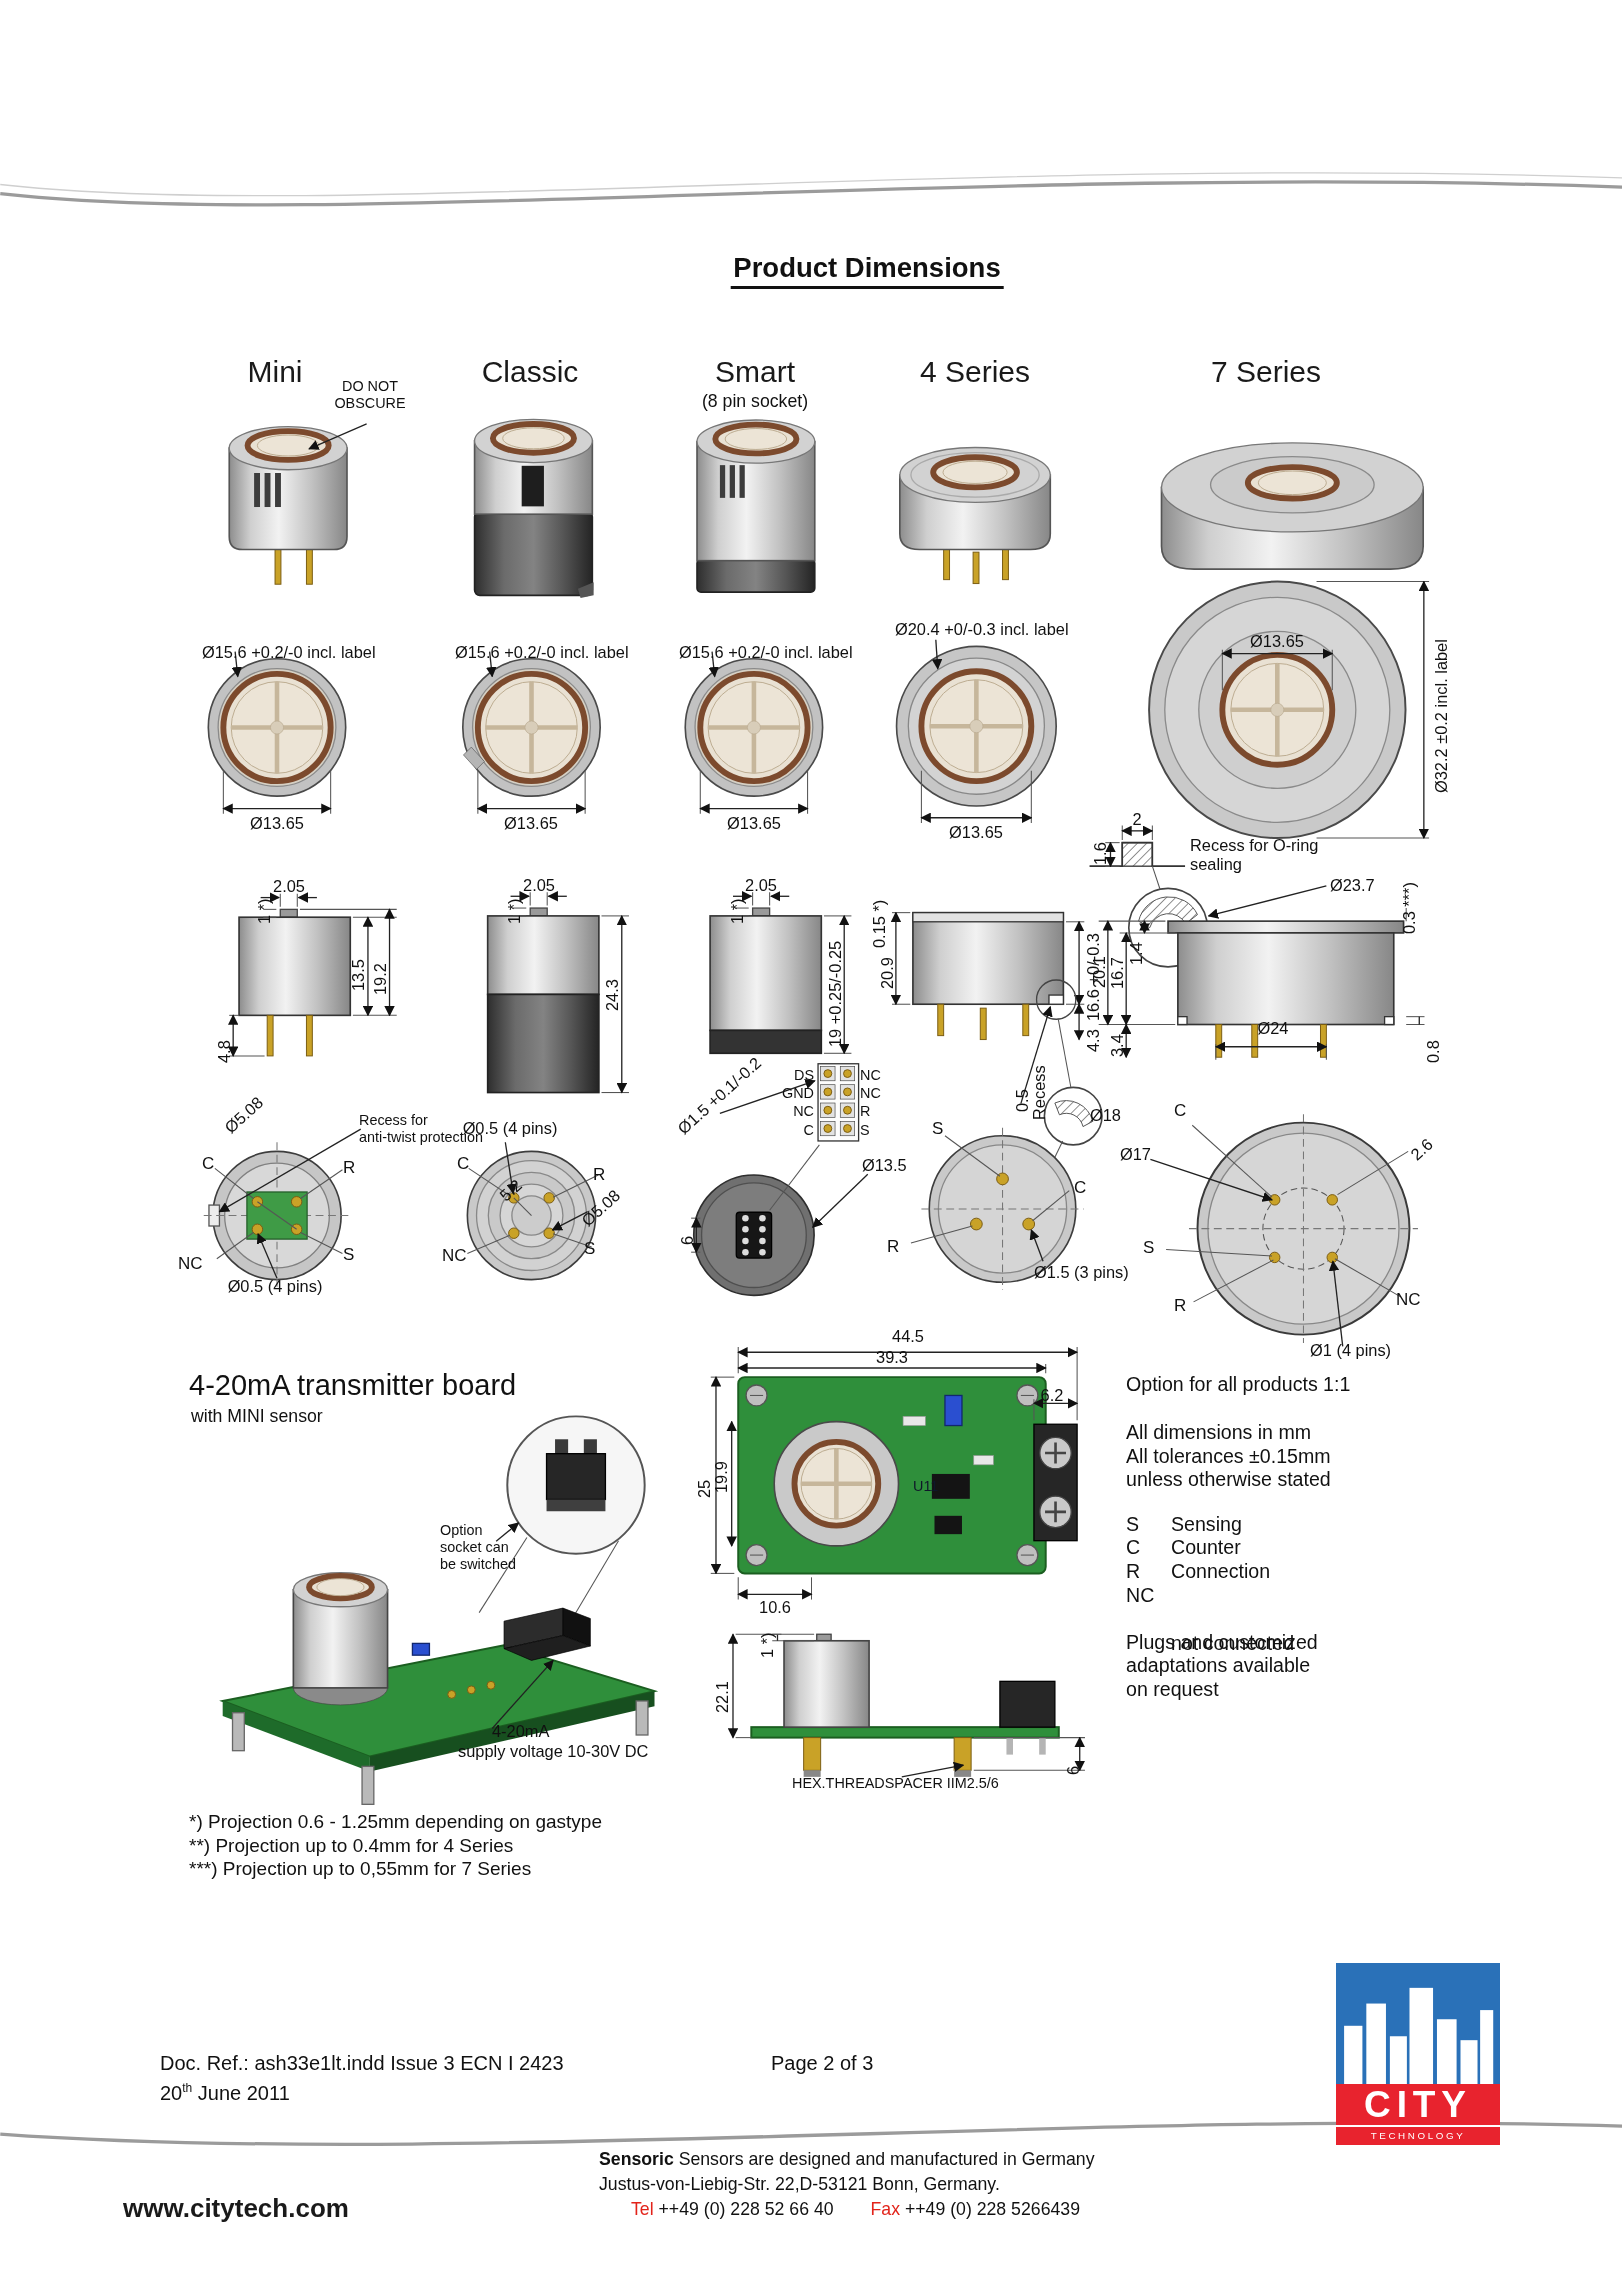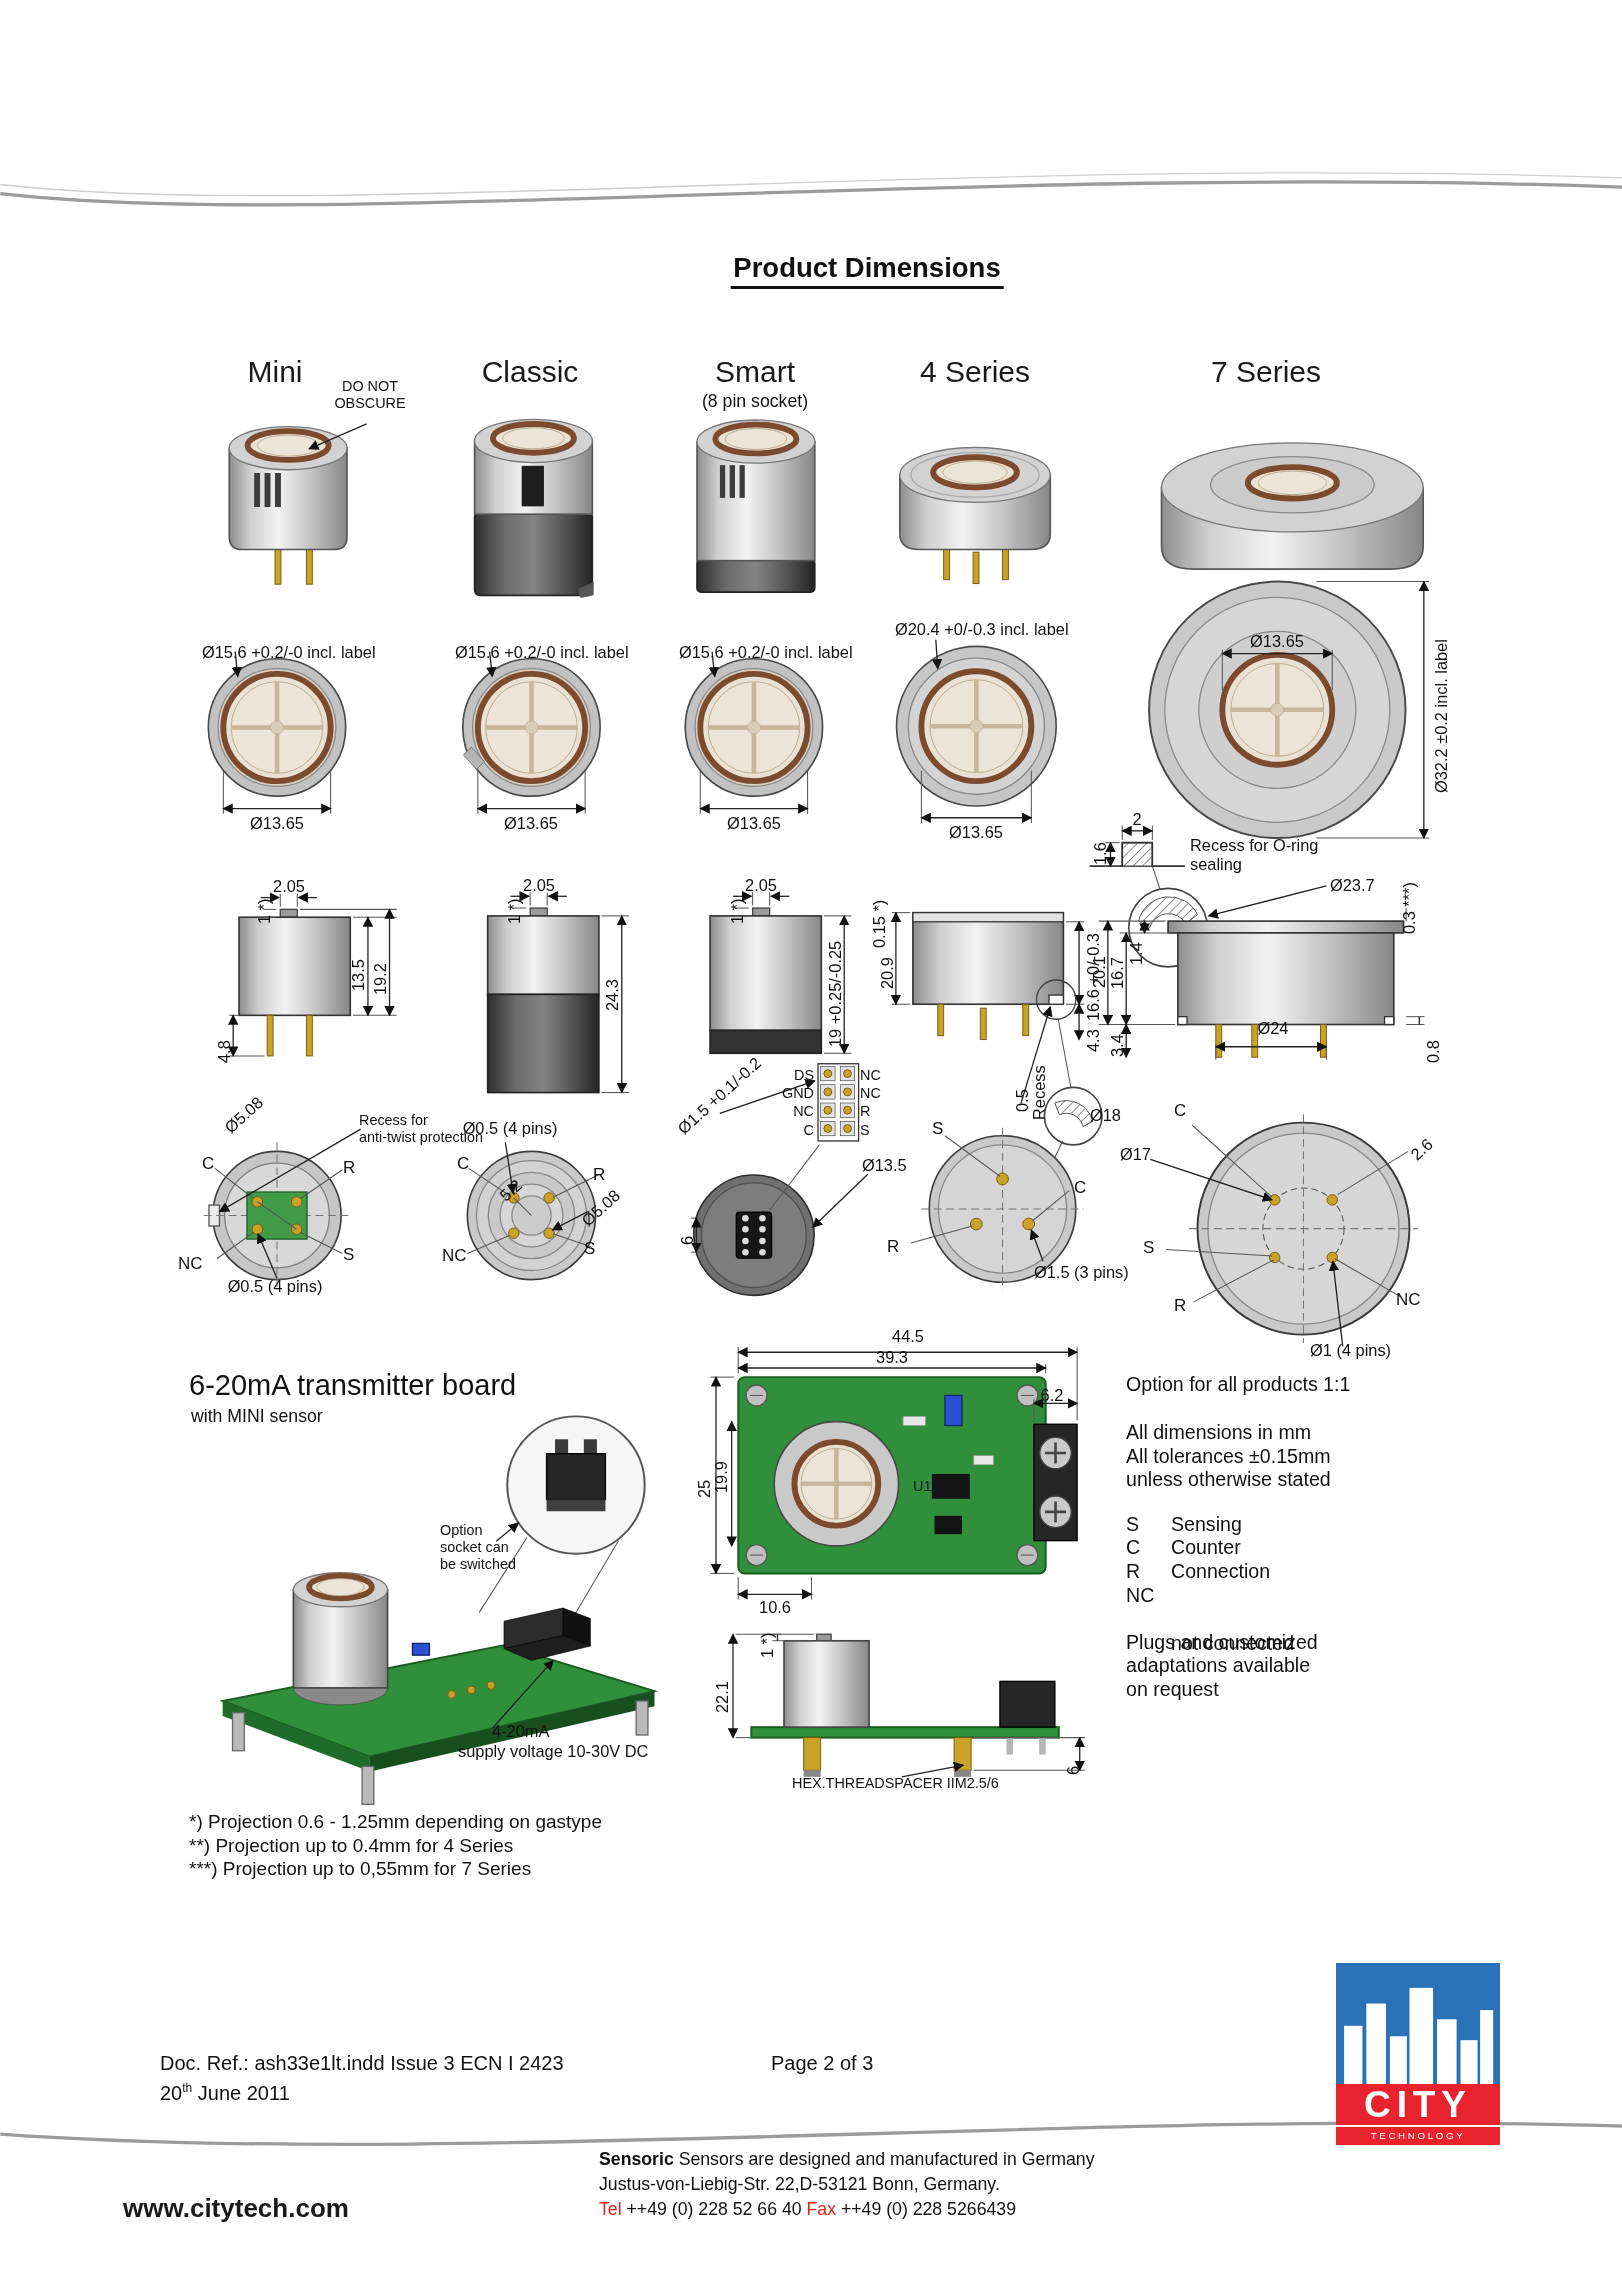--- a/index.html
+++ b/index.html
@@ -40,21 +40,21 @@
   .note{position:absolute;font-size:19.6px;}
   .imp{position:absolute;left:1126px;top:1721px;width:386px;font-size:19.6px;line-height:1.3;white-space:normal;}
   .logo{position:absolute;left:1336px;top:1963px;width:144px;}
   .logo-blue{width:164px;height:121px;background:#2a71b8;position:relative;}
   .logo-red{width:164px;height:41px;background:#e8232e;color:#fff;font-size:37px;font-weight:bold;
        text-align:center;letter-spacing:5.9px;line-height:41px;}
   .logo-strip{width:164px;height:17.7px;background:#e8232e;border-top:2px solid #fff;color:#fff;
        font-size:9.8px;text-align:center;letter-spacing:2.6px;line-height:17.7px;}
   .site{position:absolute;left:123px;top:2193px;font-size:26px;font-weight:bold;color:#1a1a1a;}
   .madeln{position:absolute;left:599px;font-size:17.7px;}
-  .red{color:#e2231a;}
+  .red{color:#e2231a;margin-left:32px;}
   sup{font-size:0.6em;}
 </style>
 </head>
 <body>
 
 <div class="page">
 
 
   <svg class="abs" width="1623" height="2295" viewBox="0 0 2480 3508" style="left:0;top:0">
     <defs>
@@ -617,21 +617,21 @@
   <div class="lbl md" style="left:1090px;top:1106px">Ø18</div>
   <div class="lbl md" style="left:1120px;top:1145px">Ø17</div>
 
   <div class="lbl" style="left:1174px;top:1101px">C</div>
   <div class="lbl md r45" style="left:1407px;top:1150px">2.6</div>
   <div class="lbl" style="left:1143px;top:1238px">S</div>
   <div class="lbl" style="left:1174px;top:1296px">R</div>
   <div class="lbl" style="left:1396px;top:1290px">NC</div>
   <div class="lbl md" style="left:1310px;top:1341px">Ø1 (4 pins)</div>
 
-  <div class="lbl" style="left:189px;top:1369px;font-size:29px">6-20mA transmitter board</div>
+  <div class="lbl" style="left:189px;top:1369px;font-size:29px">4-20mA transmitter board</div>
   <div class="lbl sub" style="left:191px;top:1406px">with MINI sensor</div>
   <div class="lbl sm" style="left:440px;top:1522px">Option</div>
   <div class="lbl sm" style="left:440px;top:1539px">socket can</div>
   <div class="lbl sm" style="left:440px;top:1556px">be switched</div>
   <div class="lbl md" style="left:492px;top:1722px">4-20mA</div>
   <div class="lbl md" style="left:458px;top:1742px">supply voltage 10-30V DC</div>
 
   <div class="lbl md c" style="left:908px;top:1327px">44.5</div>
   <div class="lbl md c" style="left:892px;top:1348px">39.3</div>
   <div class="lbl md rot" style="left:695px;top:1498px">25</div>

